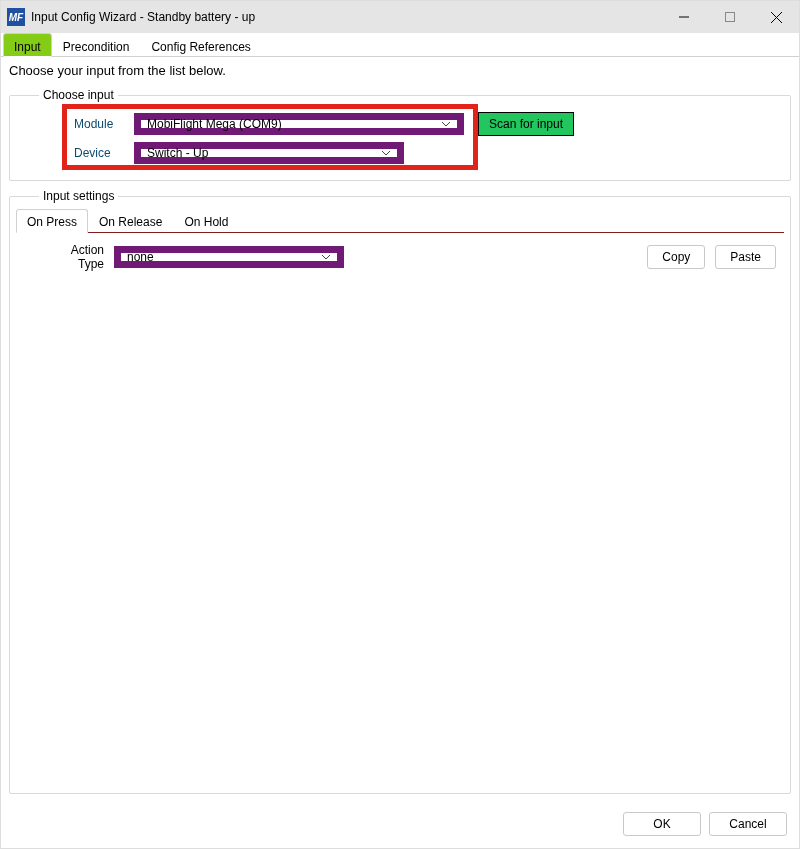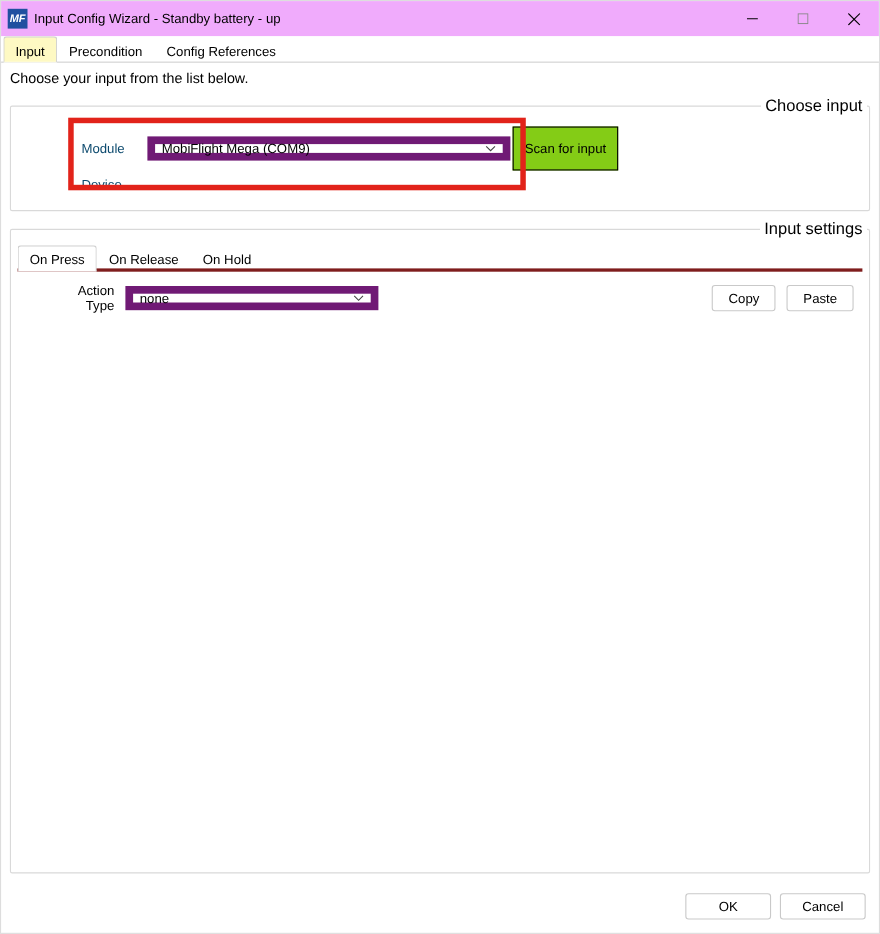--- a/index.html
+++ b/index.html
@@ -18,21 +18,21 @@
       border: 1px solid #ddd;
       display: flex;
       flex-direction: column;
       background: #fff;
     }
     .titlebar {
       display: flex;
       align-items: center;
       height: 32px;
       padding-left: 6px;
-      background: #f0abfc;
+      background: #e5e5e5;
     }
     .app-icon {
       width: 18px;
       height: 18px;
       background: #2050a0;
       margin-right: 6px;
       display: flex;
       align-items: center;
       justify-content: center;
       color: #fff;
@@ -68,44 +68,43 @@
       position: relative;
       cursor: default;
       border: 1px solid transparent;
       border-bottom: none;
       margin-right: 0px;
       height: 24px;
       line-height: 18px;
       color: #000;
     }
     .tab.active {
-      background: #fef9c3;
+      background: #84cc16;
       border-color: #d0d0d0;
       border-bottom: 1px solid #fff;
       border-top-left-radius: 3px;
       border-top-right-radius: 3px;
       margin-bottom: -1px;
       z-index: 2;
     }
     .subtext {
       padding: 6px 8px 10px 8px;
       font-size: 13px;
     }
     fieldset.group {
       margin: 0 8px 8px 8px;
       border: 1px solid #d9d9d9;
       border-radius: 2px;
       padding: 10px 10px 10px 10px;
       position: relative;
     }
     fieldset.group > legend {
-      font-size: 15px;
+      font-size: 12px;
       padding: 0 4px;
-      margin-left: 8px;
-      text-align: right;
+      margin-left: 19px;
     }
     .row {
       display: flex;
       align-items: center;
       margin-bottom: 6px;
     }
     .label-col {
       width: 60px;
       text-align: left;
       padding-right: 6px;
@@ -126,42 +125,42 @@
     }
     .select .chev {
       position: absolute;
       right: 6px;
       top: 50%;
       transform: translateY(-50%);
       width: 10px;
       height: 10px;
     }
     .scan-btn {
-      margin-left: 2px;
-      height: 40px;
+      margin-left: 14px;
+      height: 24px;
       padding: 0 10px;
       border: 1px solid #000;
-      background: #84cc16;
+      background: #22c55e;
       font-size: 12px;
       display: inline-flex;
       align-items: center;
     }
     .highlight-box {
       position: absolute;
       border: 5px solid #e2231a;
       left: 52px;
       top: 2px;
       width: 416px;
       height: 66px;
       pointer-events: none;
     }
 
     .inner-tabs {
       display: flex;
-      border-bottom: 3px solid #7f1d1d;
+      border-bottom: 1px solid #7f1d1d;
       height: 24px;
       margin-top: -4px;
       margin-left: -4px;
       margin-right: -4px;
     }
     .inner-tab {
       padding: 3px 10px 0 10px;
       font-size: 12px;
       border: 1px solid transparent;
       border-bottom: none;
@@ -275,20 +274,28 @@
                 <path d="M1 3 L5 7 L9 3" stroke="#444" fill="none"></path>
               </svg>
           </div>
         </div>
         <button class="scan-btn">
             <span>Scan for input</span>
           </button>
       </div>
       <div class="row">
         <div class="label-col">Device</div>
+        <div class="select-col narrow">
+          <div class="select">
+            <span>Switch - Up</span>
+            <svg class="chev" viewBox="0 0 10 10">
+                <path d="M1 3 L5 7 L9 3" stroke="#444" fill="none"></path>
+              </svg>
+          </div>
+        </div>
       </div>
     </div>
 
     <div class="highlight-box"></div>
   </fieldset>
 
   <fieldset class="group settings-fieldset">
     <legend>Input settings</legend>
 
     <div class="settings-inner">

